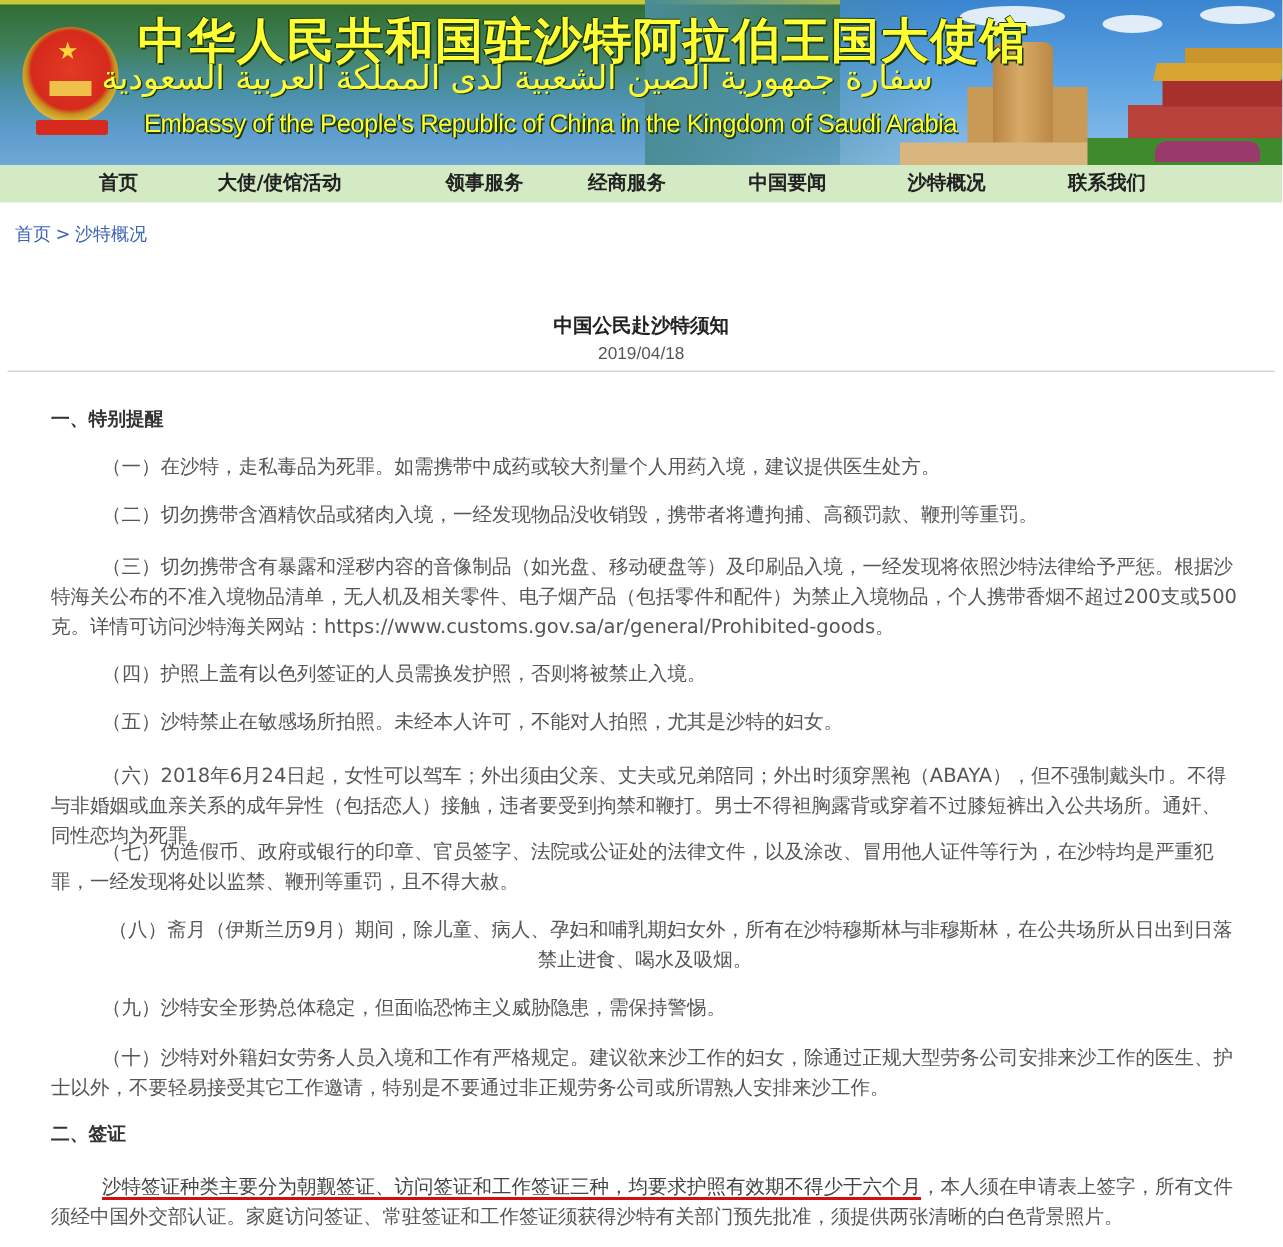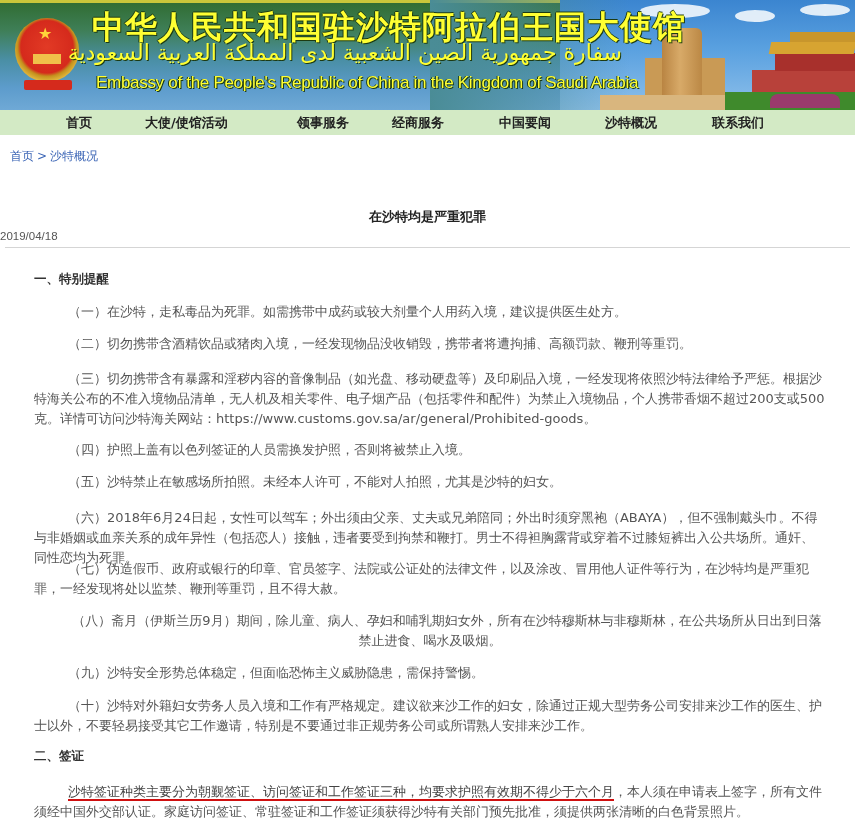--- a/index.html
+++ b/index.html
@@ -71,21 +71,21 @@
     
     .breadcrumb { position: absolute; left: 10px; top: 148px; font-size: 12px; color: #3a64b5; white-space: nowrap; }
     .breadcrumb a { color: #3a64b5; text-decoration: none; }
     .breadcrumb .sep { color: #3a64b5; margin: 0 3px; }
 
     
     .article-title {
       position: absolute; left: 0; top: 208px; width: 855px; text-align: center; font-size: 13px; font-weight: bold; color: #222;
     }
     .article-date {
-      position: absolute; left: 0; top: 230px; width: 855px; font-size: 11.5px; color: #555;
+      position: absolute; left: 0; top: 230px; width: 855px; text-align: center; font-size: 11.5px; color: #555;
       font-family: "Liberation Sans", sans-serif;
     }
     .divider { position: absolute; left: 5px; top: 247px; width: 845px; height: 1px; background: #d5d5d5; }
     .heading { position: absolute; left: 34px; font-size: 12.5px; font-weight: bold; color: #333; white-space: nowrap; }
     .para { position: absolute; left: 34px; width: 792px; font-size: 13px; color: #555; line-height: 20px; text-indent: 34px; }
     .para .ul-red { text-decoration: underline; text-decoration-color: #d01010; text-decoration-thickness: 2px; text-underline-offset: 3px; color: #444; }
   </style>
 </head>
 <body>
 
@@ -124,21 +124,21 @@
   <span class="nav-item" style="left:392px;">经商服务</span>
   <span class="nav-item" style="left:499px;">中国要闻</span>
   <span class="nav-item" style="left:605px;">沙特概况</span>
   <span class="nav-item" style="left:712px;">联系我们</span>
 </div>
 
 <div class="breadcrumb">
   <a>首页</a><span class="sep">&gt;</span><a>沙特概况</a>
 </div>
 
-<div class="article-title">在沙特均是严重犯罪</div>
+<div class="article-title">中国公民赴沙特须知</div>
 <div class="article-date">2019/04/18</div>
 <div class="divider"></div>
 
 <div class="heading" style="top:271px;">一、特别提醒</div>
 
 <div class="para" style="top:302px;text-indent:0;padding-left:34px;">（一）在沙特，走私毒品为死罪。如需携带中成药或较大剂量个人用药入境，建议提供医生处方。</div>
 <div class="para" style="top:334px;text-indent:0;padding-left:34px;">（二）切勿携带含酒精饮品或猪肉入境，一经发现物品没收销毁，携带者将遭拘捕、高额罚款、鞭刑等重罚。</div>
 <div class="para" style="top:369px;">（三）切勿携带含有暴露和淫秽内容的音像制品（如光盘、移动硬盘等）及印刷品入境，一经发现将依照沙特法律给予严惩。根据沙特海关公布的不准入境物品清单，无人机及相关零件、电子烟产品（包括零件和配件）为禁止入境物品，个人携带香烟不超过200支或500克。详情可访问沙特海关网站：https://www.customs.gov.sa/ar/general/Prohibited-goods。</div>
 <div class="para" style="top:440px;text-indent:0;padding-left:34px;">（四）护照上盖有以色列签证的人员需换发护照，否则将被禁止入境。</div>
 <div class="para" style="top:472px;text-indent:0;padding-left:34px;">（五）沙特禁止在敏感场所拍照。未经本人许可，不能对人拍照，尤其是沙特的妇女。</div>

